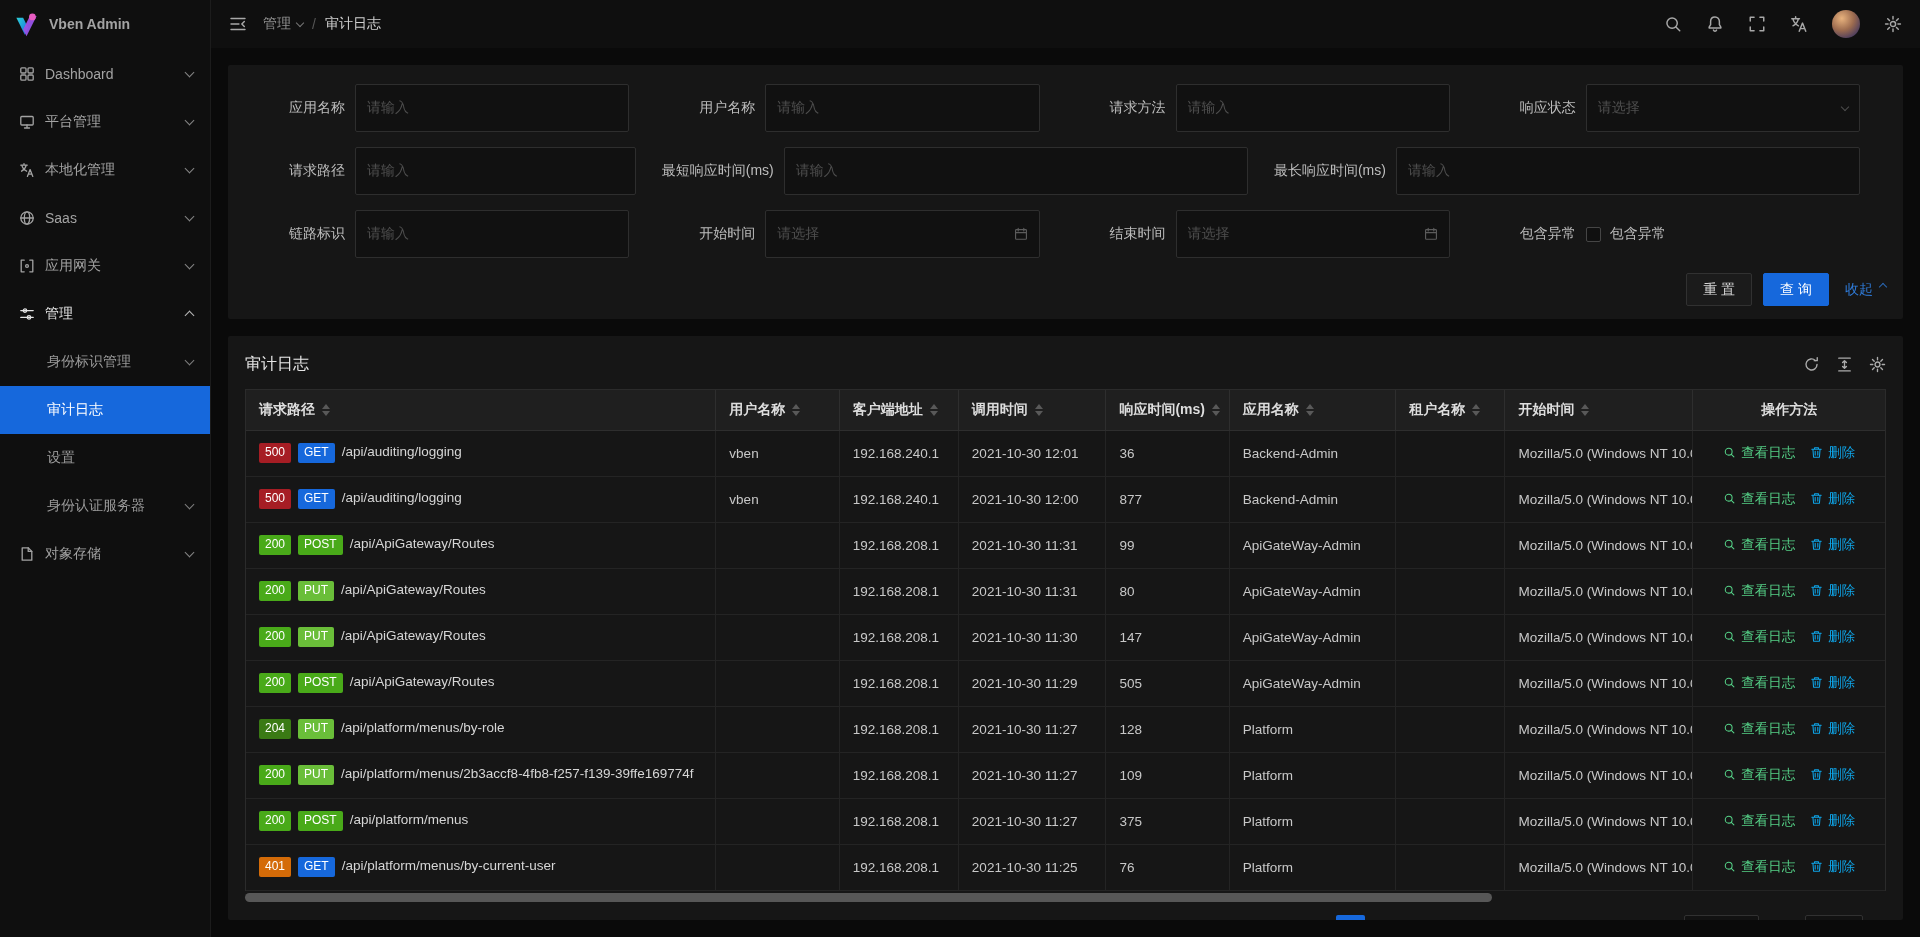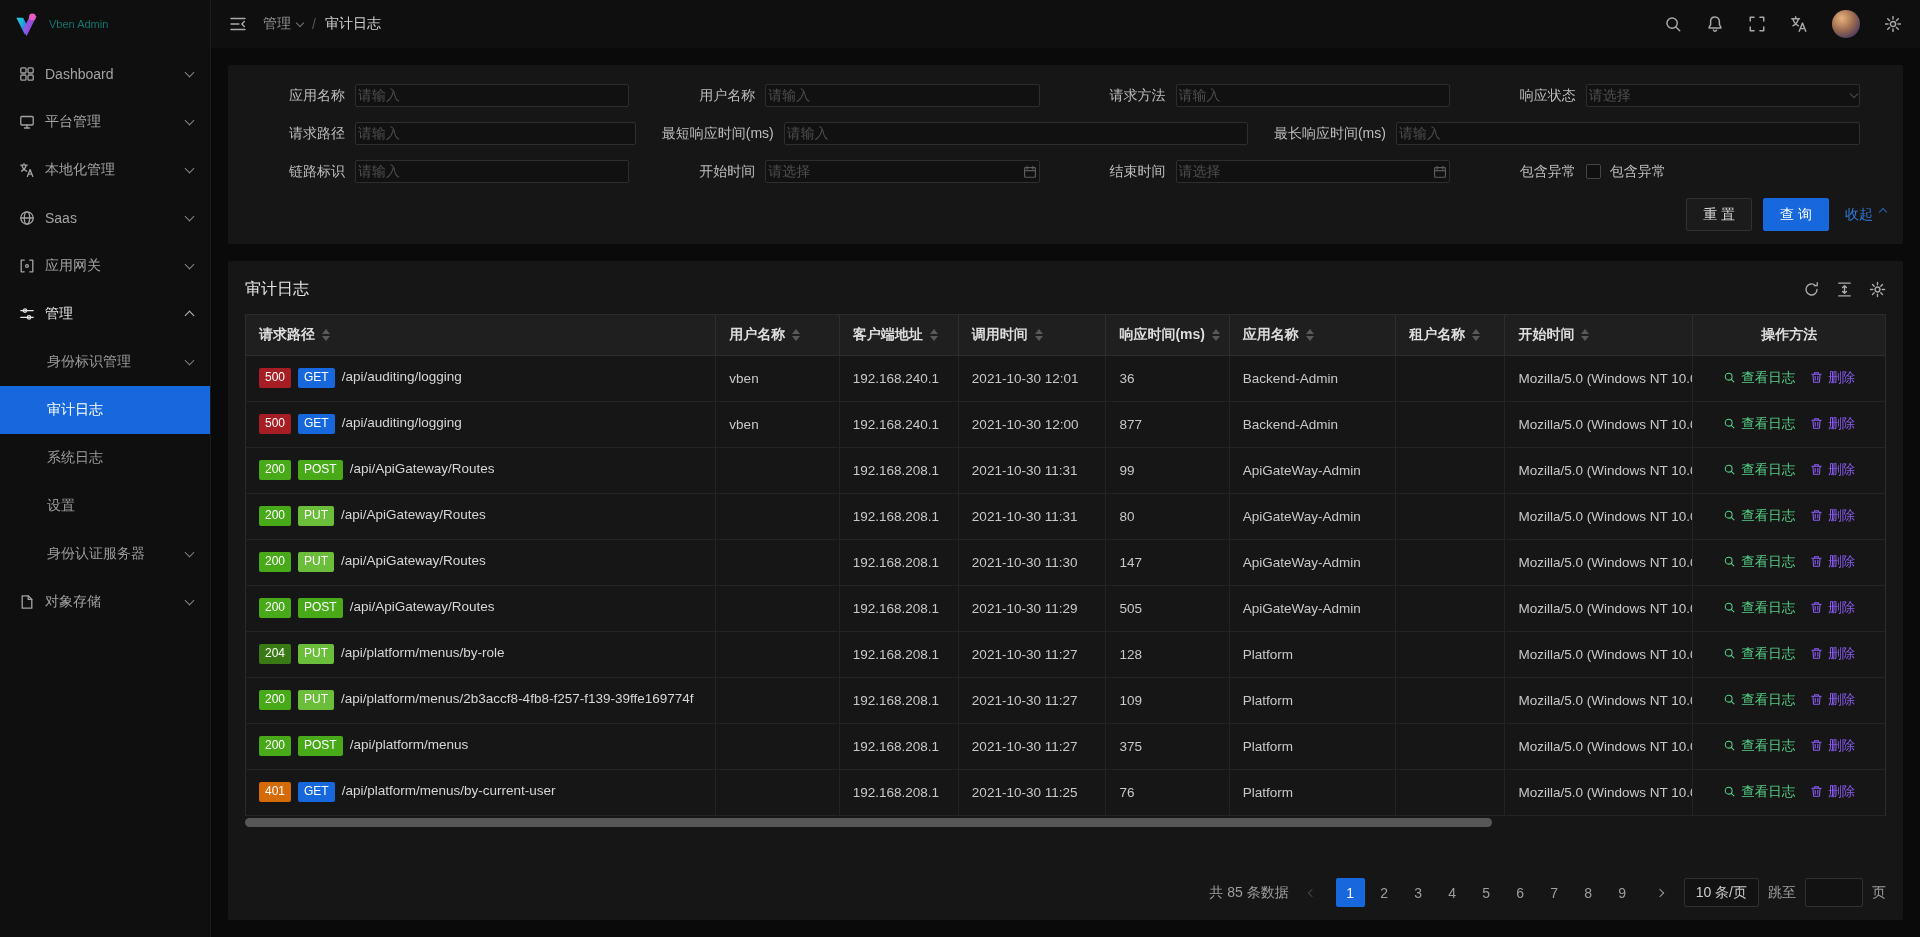--- a/index.html
+++ b/index.html
@@ -5,21 +5,21 @@
 *{margin:0;padding:0;box-sizing:border-box}
 html,body{width:1920px;height:937px;overflow:hidden}
 body{background:#0a0a0a;font-family:"Liberation Sans","DejaVu Sans",sans-serif;font-size:14px;color:#c9c9c9}
 .app{display:flex;width:1920px;height:937px}
 .icon{display:inline-flex;align-items:center;justify-content:center}
 .icon svg{width:16px;height:16px;display:block}
 
 .sidebar{width:211px;min-width:211px;height:100%;background:#0f0f0f;border-right:1px solid #1c1c1c;display:flex;flex-direction:column}
 .logo{height:48px;display:flex;align-items:center;gap:9px;padding:0 13px;cursor:pointer;flex:none}
 .logo svg{width:27px;height:27px;display:block}
-.logo-title{color:#0f766e;font-weight:normal;font-size:11px;white-space:nowrap}
+.logo-title{color:#a3a3a3;font-weight:bold;font-size:14px;white-space:nowrap}
 .menu{flex:1;overflow:hidden;padding-top:2px}
 .mi{height:48px;display:flex;align-items:center;gap:10px;padding:0 17px 0 19px;color:#a3a3a3;cursor:pointer}
 .mi.open{color:#e3e3e3}
 .mi-label{flex:1;white-space:nowrap;overflow:hidden;font-size:14px}
 .mi.sub{padding-left:47px;color:#9a9a9a}
 .mi.sub.active{background:#1668dc;color:#fff}
 .chev{width:7px;height:7px;border-right:1.4px solid currentColor;border-bottom:1.4px solid currentColor;flex:none;opacity:.8;display:inline-block}
 .chev.down{transform:rotate(45deg);margin-top:-3px}
 .chev.up{transform:rotate(-135deg);margin-top:3px}
 .chev.left{transform:rotate(135deg)}
@@ -38,21 +38,21 @@
 .avatar{width:28px;height:28px;border-radius:50%;cursor:pointer;flex:none;background:radial-gradient(circle at 35% 30%,#e8b27d,#9c6b4f 45%,#4a3c5e 80%,#2c2c3a)}
 
 .content{flex:1;min-height:0;padding:17px;display:flex;flex-direction:column;gap:17px;overflow:hidden}
 .card{background:#161616;border-radius:2px}
 
 .filter-card{flex:none;padding:19px 17px 13px}
 .frow{display:flex;margin-bottom:15px}
 .field{flex:1;min-width:0;display:flex;align-items:center;padding-right:26px}
 .field.wide{flex:1.5}
 .flabel{min-width:100px;text-align:right;margin-right:10px;color:#bdbdbd;white-space:nowrap;font-size:14px}
-.fctl{flex:1;min-width:0;height:23px;background:#111;border:1px solid #2e2e2e;border-radius:2px;display:flex;align-items:center;gap:8px;padding:0 2px;cursor:text}
+.fctl{flex:1;min-width:0;height:48px;background:#111;border:1px solid #2e2e2e;border-radius:2px;display:flex;align-items:center;gap:8px;padding:0 11px;cursor:text}
 .ph{flex:1;color:#4e4e4e;white-space:nowrap;overflow:hidden;font-size:14px}
 .fctl .chev{color:#5c5c5c}
 .fctl .icon{color:#5c5c5c}
 .fctl .icon svg{width:14px;height:14px}
 .fcheck{display:flex;align-items:center;gap:9px;cursor:pointer}
 .cb{width:15px;height:15px;border:1px solid #454545;border-radius:2px;background:#101010;flex:none}
 .cb-label{color:#bdbdbd}
 .filter-actions{display:flex;justify-content:flex-end;align-items:center;gap:11px}
 .btn{height:33px;padding:0 16px;font-size:14px;border-radius:2px;border:1px solid #313131;background:#1b1b1b;color:#d6d6d6;cursor:pointer;font-family:inherit}
 .btn.primary{background:#1668dc;border-color:#1668dc;color:#fff}
@@ -74,21 +74,21 @@
 .car{width:0;height:0;border-left:4px solid transparent;border-right:4px solid transparent;display:block}
 .car.up{border-bottom:5px solid #595959}
 .car.dn{border-top:5px solid #595959}
 td{height:46px;padding:0 13px;font-size:13.5px;color:#c8c8c8;border-right:1px solid #242424;border-bottom:1px solid #242424;white-space:nowrap;overflow:hidden}
 .tag{display:inline-block;min-width:30px;text-align:center;padding:2px 6px;border-radius:2px;font-size:12px;color:#fff;margin-right:7px;line-height:1.3}
 .path{color:#d6d6d6}
 td.ops{text-align:center}
 .op{display:inline-flex;align-items:center;gap:5px;cursor:pointer;font-size:13.5px}
 .op .icon svg{width:13px;height:13px}
 .op.view{color:#55d187;margin-right:15px}
-.op.del{color:#8b5cf6}
+.op.del{color:#0ea5e9}
 .hscroll{flex:none;height:11px;margin-top:1px;position:relative}
 .hscroll .thumb{position:absolute;left:0;top:1px;height:9px;width:76%;background:#575757;border-radius:5px;cursor:pointer}
 
 .pagination{flex:none;margin-top:auto;display:flex;align-items:center;justify-content:flex-end;gap:9px;padding-top:12px;font-size:14px;color:#9e9e9e}
 .pg-pages{display:inline-flex;gap:5px}
 .page-num{min-width:29px;height:29px;display:inline-flex;align-items:center;justify-content:center;border-radius:2px;cursor:pointer;color:#9e9e9e}
 .page-num.active{background:#1668dc;color:#fff}
 .page-btn{width:29px;height:29px;display:inline-flex;align-items:center;justify-content:center;cursor:pointer;color:#bdbdbd}
 .page-btn.prev{color:#4f4f4f}
 .size-select{height:29px;border:1px solid #313131;background:#121212;border-radius:2px;display:inline-flex;align-items:center;padding:0 11px;color:#cdcdcd;cursor:pointer}
@@ -187,23 +187,20 @@
           <span class="chev up"></span>
         </div>
         <div class="mi sub">
           <span class="mi-label">身份标识管理</span>
           <span class="chev down"></span>
         </div>
         <div class="mi sub active">
           <span class="mi-label">审计日志</span>
         </div>
         <div class="mi sub">
-          <span class="mi-label">系统日志</span>
-        </div>
-        <div class="mi sub">
           <span class="mi-label">设置</span>
         </div>
         <div class="mi sub">
           <span class="mi-label">身份认证服务器</span>
           <span class="chev down"></span>
         </div>
         <div class="mi">
           <span class="icon">
             <svg viewBox="0 0 16 16" fill="none" stroke="currentColor" stroke-width="1.3" stroke-linecap="round" stroke-linejoin="round">
               <path d="M3.2 1.8h6l3.6 3.6v8.8H3.2z"></path>

